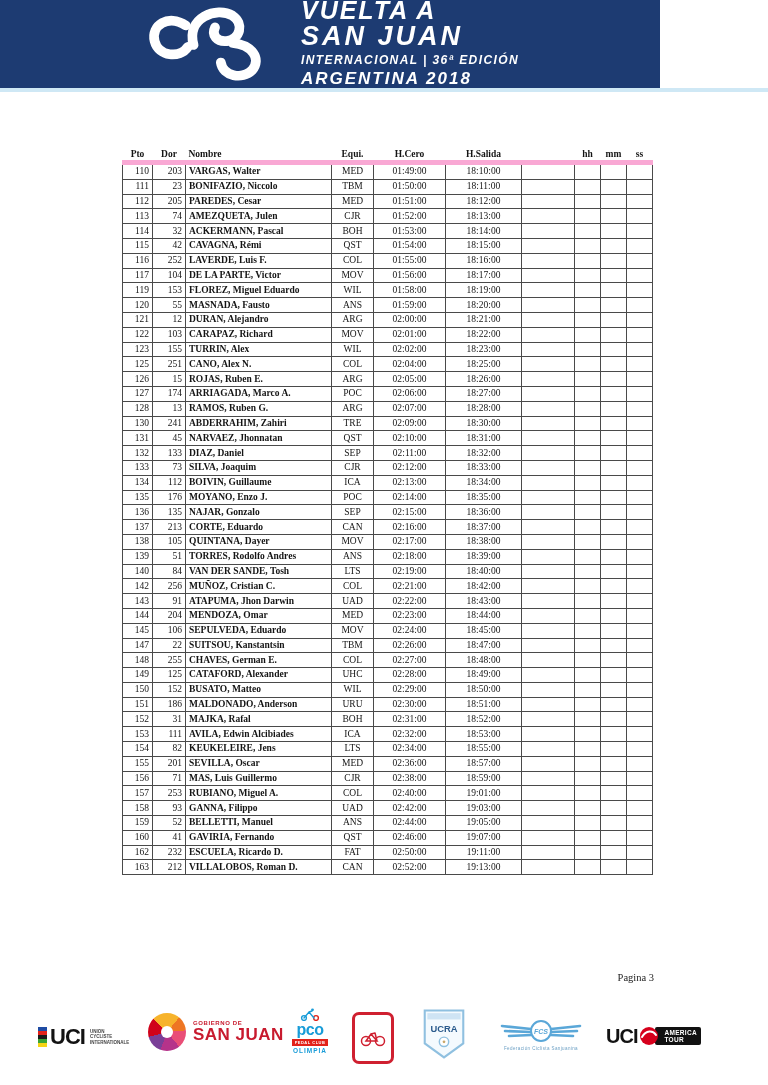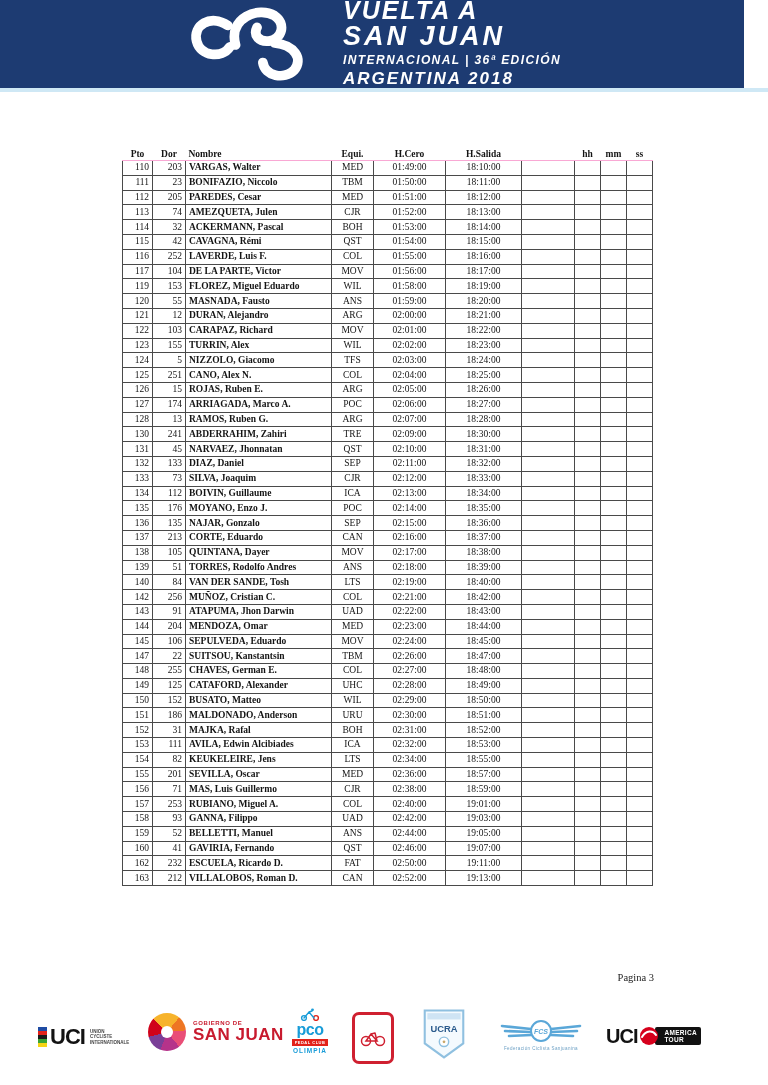--- a/index.html
+++ b/index.html
@@ -2,39 +2,39 @@
 <html><head>
 <meta charset="utf-8">
 <style>
   html,body{margin:0;padding:0;}
   body{
     width:768px;height:1085px;position:relative;background:#ffffff;
     font-family:"Liberation Serif", serif;overflow:hidden;
   }
 
   
-  .banner{position:absolute;left:0;top:0;width:744px;height:88px;background:#1d3b72;}
+  .banner{position:absolute;left:0;top:0;width:660px;height:88px;background:#1d3b72;}
   .banner-strip{position:absolute;left:0;top:88px;width:768px;height:4px;background:#cfe8f5;}
   .banner-inner{height:100%;display:flex;align-items:center;justify-content:center;gap:10px;}
   .banner-text{display:flex;flex-direction:column;color:#fff;
     font-family:"Liberation Sans", sans-serif;font-style:italic;font-weight:bold;}
   .b-t1{font-size:25px;letter-spacing:2px;line-height:0.95;}
   .b-t2{font-size:27px;letter-spacing:3px;line-height:1.0;}
   .b-sub{font-size:12px;letter-spacing:1.4px;margin-top:3px;}
   .b-t3{font-size:17px;letter-spacing:2px;margin-top:2px;}
 
   
   table.startlist{
     position:absolute;left:122px;top:147px;width:530px;
     border-collapse:collapse;table-layout:fixed;
     font-size:9.5px;color:#141414;
   }
   table.startlist th{
     font-weight:bold;padding:0 3px;height:13px;
-    border-bottom:1px solid #f9a8d4;white-space:nowrap;overflow:hidden;
+    border-bottom:5px solid #f9a8d4;white-space:nowrap;overflow:hidden;
   }
   table.startlist td{
     border:1px solid #4a4a4a;padding:0 3px;height:13.8px;
     white-space:nowrap;overflow:hidden;line-height:13px;
   }
   .al-l{text-align:left;font-weight:bold;} .al-c{text-align:center;} .al-r{text-align:right;}
 
   .pagina{
     position:absolute;left:122px;top:972px;width:532px;
     text-align:right;font-size:10.5px;color:#222;
@@ -286,32 +286,20 @@
         <td class="al-l">TURRIN, Alex</td>
         <td class="al-c">WIL</td>
         <td class="al-c">02:02:00</td>
         <td class="al-c">18:23:00</td>
         <td class="al-c"></td>
         <td class="al-c"></td>
         <td class="al-c"></td>
         <td class="al-c"></td>
       </tr>
       <tr>
-        <td class="al-r">124</td>
-        <td class="al-r">5</td>
-        <td class="al-l">NIZZOLO, Giacomo</td>
-        <td class="al-c">TFS</td>
-        <td class="al-c">02:03:00</td>
-        <td class="al-c">18:24:00</td>
-        <td class="al-c"></td>
-        <td class="al-c"></td>
-        <td class="al-c"></td>
-        <td class="al-c"></td>
-      </tr>
-      <tr>
         <td class="al-r">125</td>
         <td class="al-r">251</td>
         <td class="al-l">CANO, Alex N.</td>
         <td class="al-c">COL</td>
         <td class="al-c">02:04:00</td>
         <td class="al-c">18:25:00</td>
         <td class="al-c"></td>
         <td class="al-c"></td>
         <td class="al-c"></td>
         <td class="al-c"></td>

